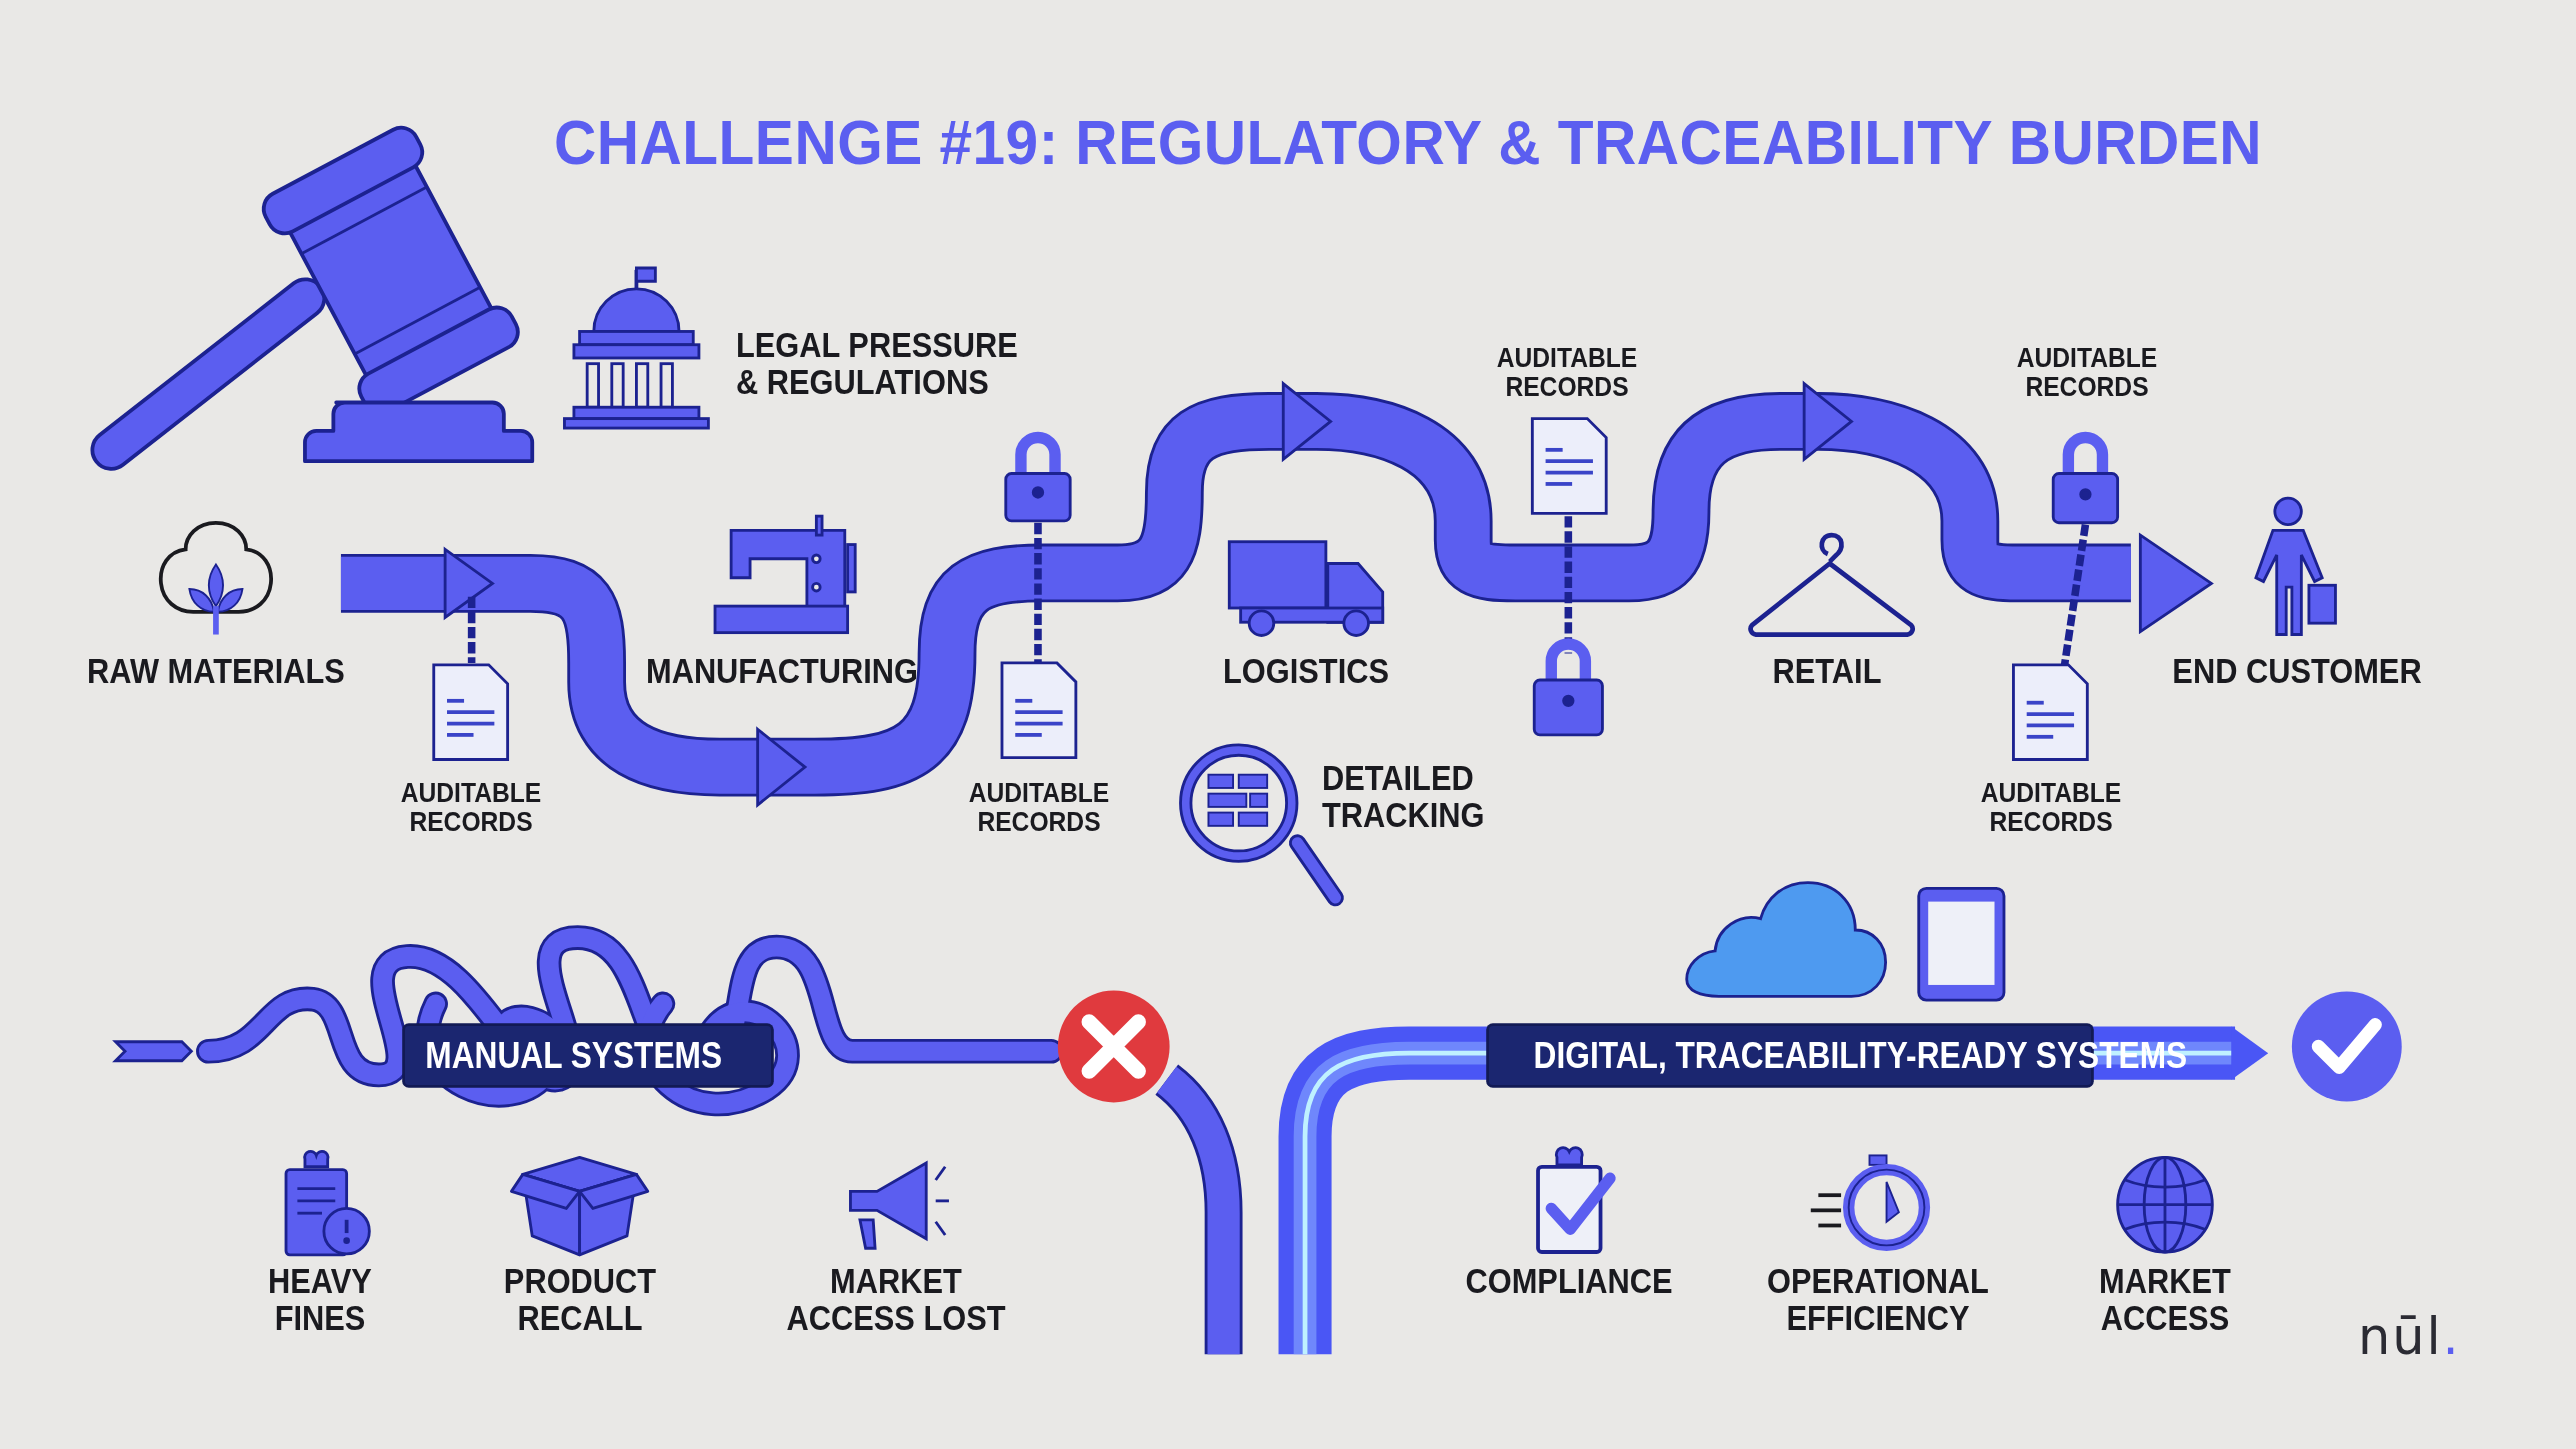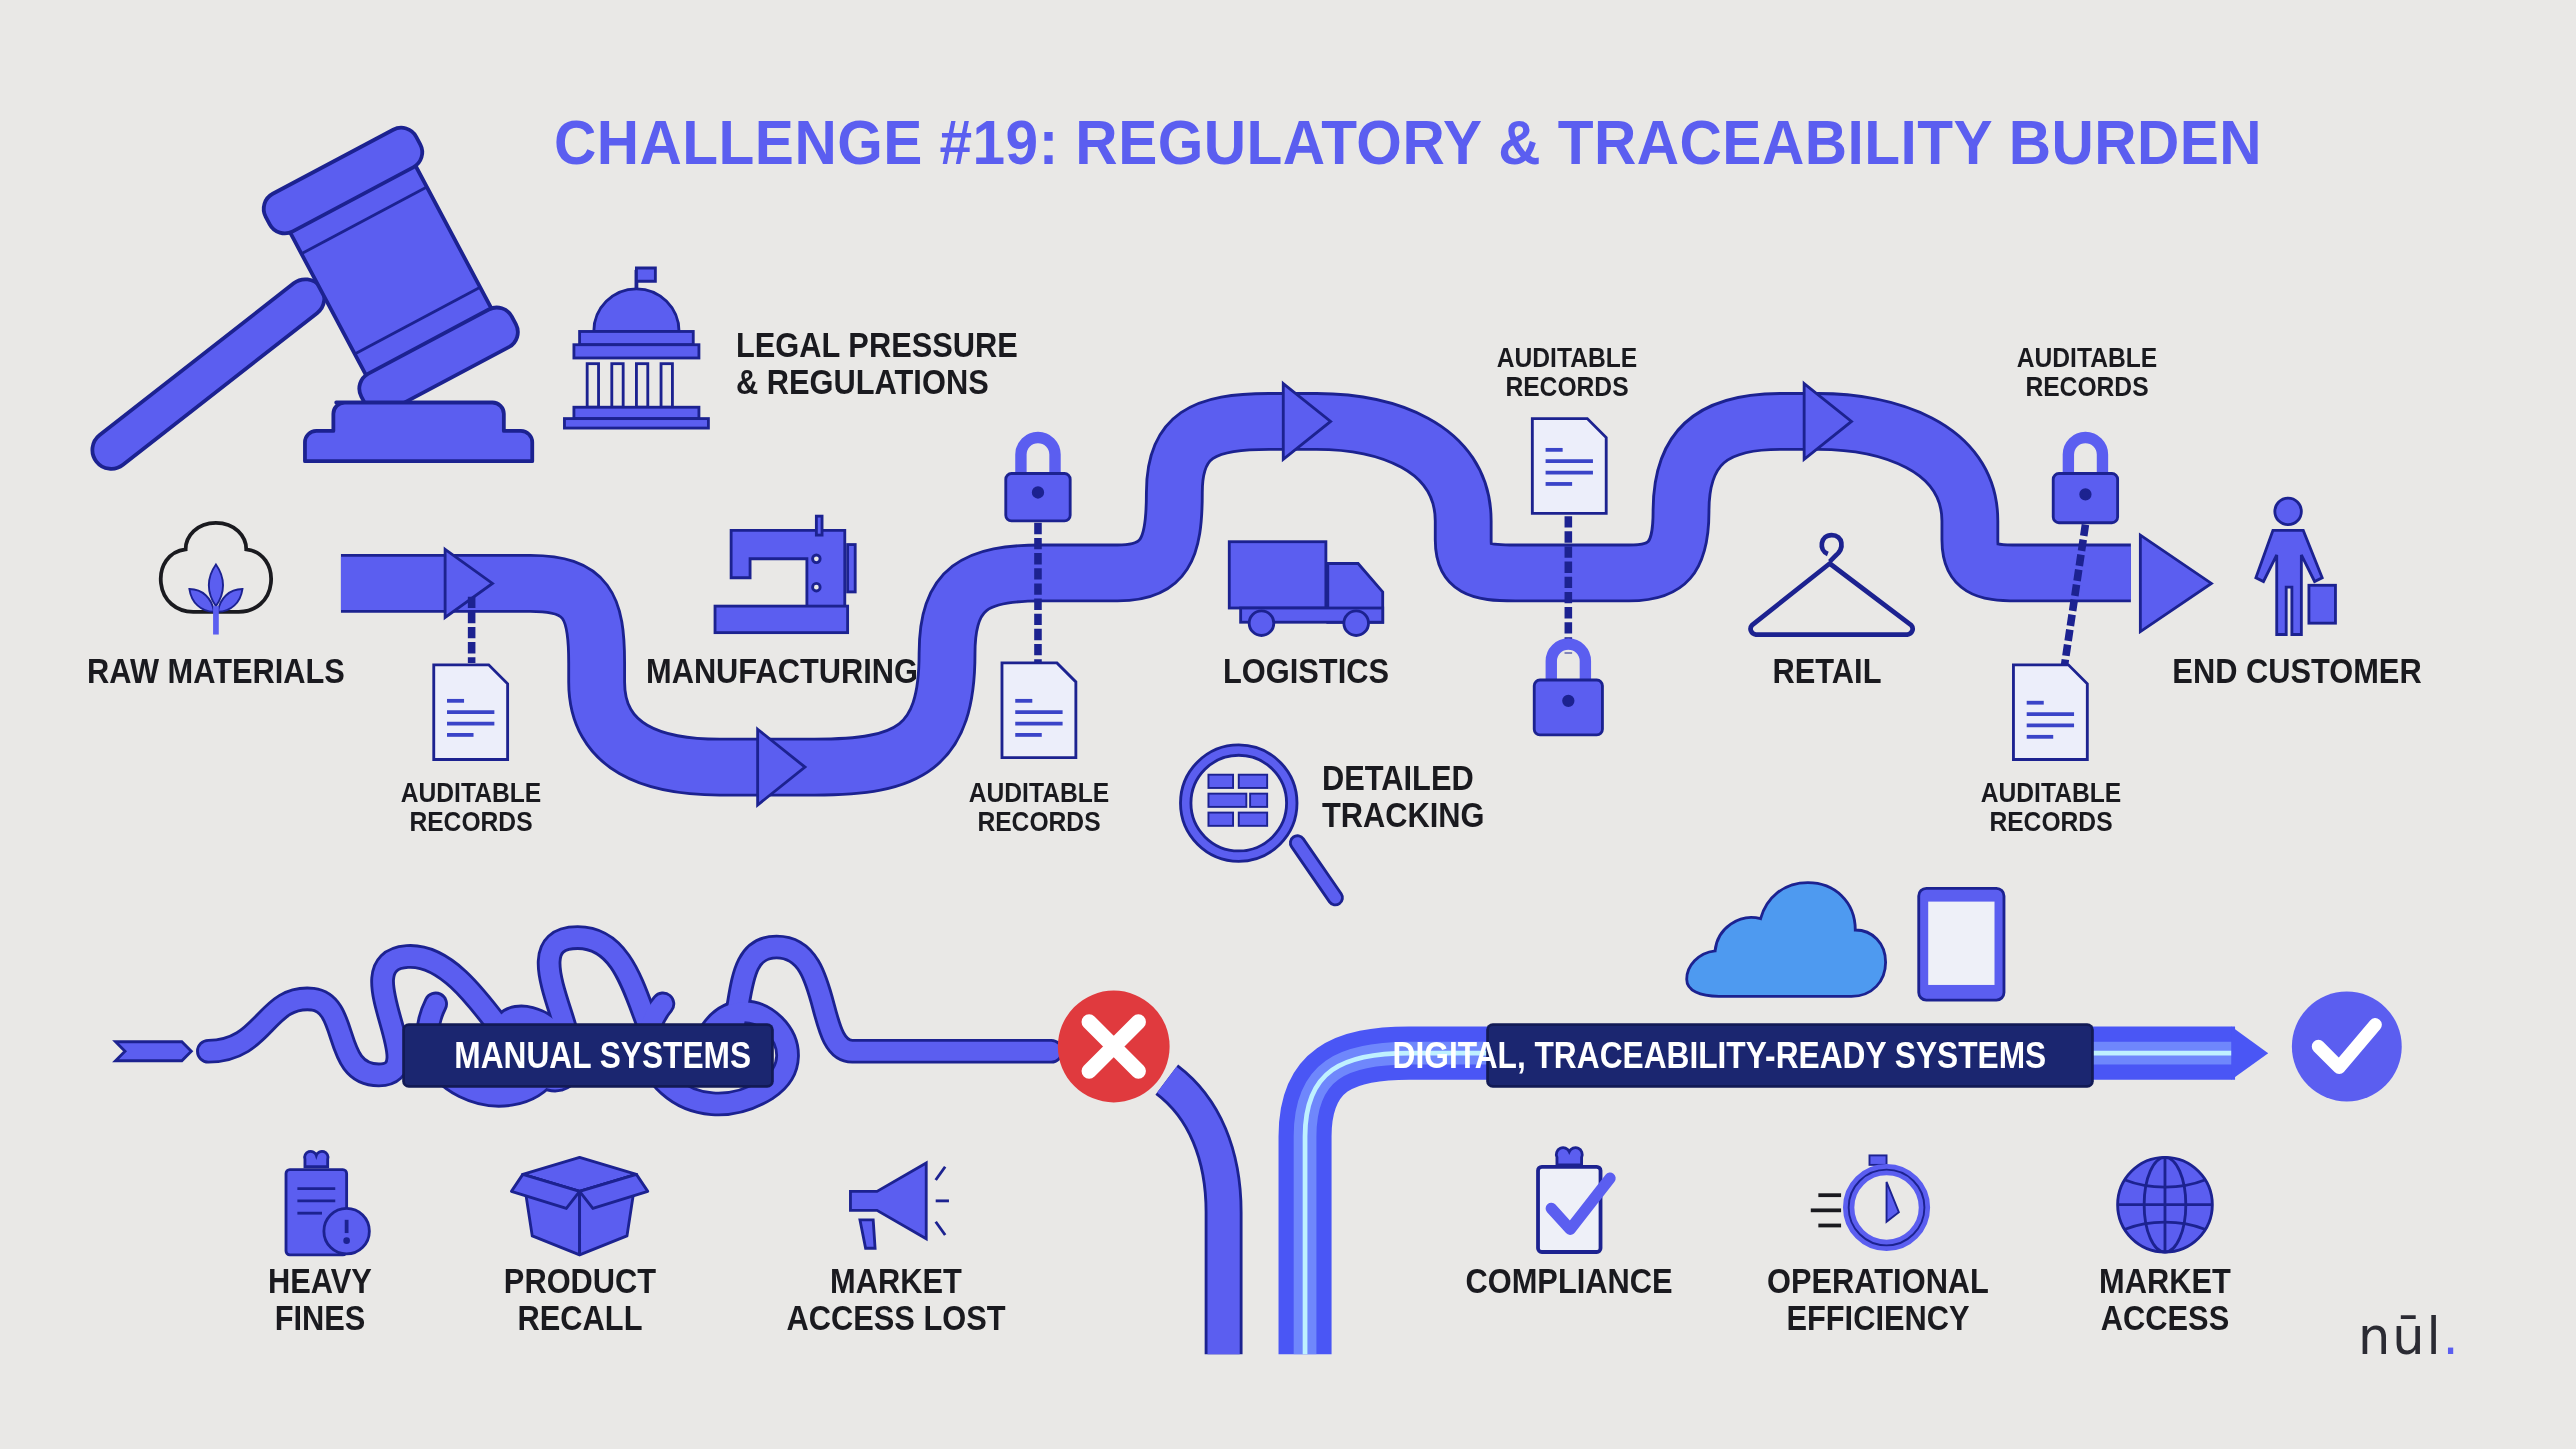--- a/index.html
+++ b/index.html
@@ -4,21 +4,21 @@
 <style>
   html, body { margin:0; padding:0; }
   body { width:2576px; height:1449px; background:#e9e8e6; position:relative; overflow:hidden; font-family:"Liberation Sans", "DejaVu Sans", sans-serif; }
   .abs { position:absolute; }
   .title { left:554px; top:106px; font-size:63px; font-weight:bold; color:#5b5ef0; letter-spacing:0.5px; white-space:nowrap; transform:scaleX(0.93); transform-origin:left top; }
   .lbl { position:absolute; font-weight:bold; color:#1a1a1f; text-align:center; white-space:nowrap; line-height:1.05; transform:translateX(-50%) scaleX(0.88); transform-origin:center top; }
   .lbl.big { font-size:35px; }
   .lbl.small { font-size:28px; }
   .lbl.left { text-align:left; transform:scaleX(0.88); transform-origin:left top; }
   .lbl .l { display:block; }
-  .banner { position:absolute; background:#1b2670; color:#ffffff; font-weight:bold; font-size:36px; display:flex; align-items:center; justify-content:flex-end; border-radius:3.8px; white-space:nowrap; box-shadow:0 0 0 2.8px #121a55; }
+  .banner { position:absolute; background:#1b2670; color:#ffffff; font-weight:bold; font-size:36px; display:flex; align-items:center; justify-content:flex-start; border-radius:3.8px; white-space:nowrap; box-shadow:0 0 0 2.8px #121a55; }
   .banner span { display:inline-block; transform:scaleX(0.88); }
   svg.layer { position:absolute; left:0; top:0; }
   .logo { position:absolute; left:2358px; top:1307px; font-size:51px; color:#2b2b33; font-family:"DejaVu Sans", sans-serif; letter-spacing:1.9px; }
   .logo .dot { color:#5b5ef0; }
 </style>
 </head>
 <body>
 
 <div class="abs title">CHALLENGE #19: REGULATORY &amp; TRACEABILITY BURDEN</div>
 

